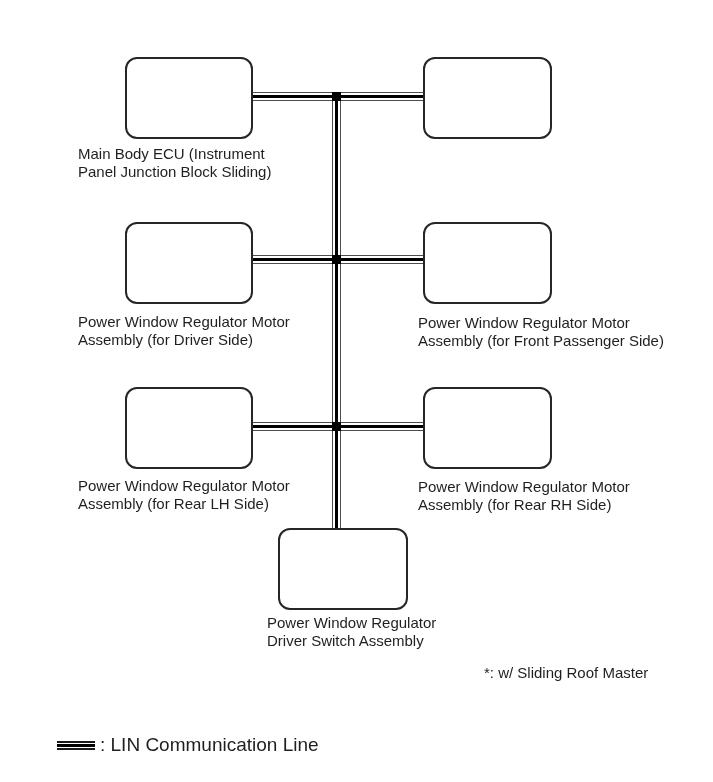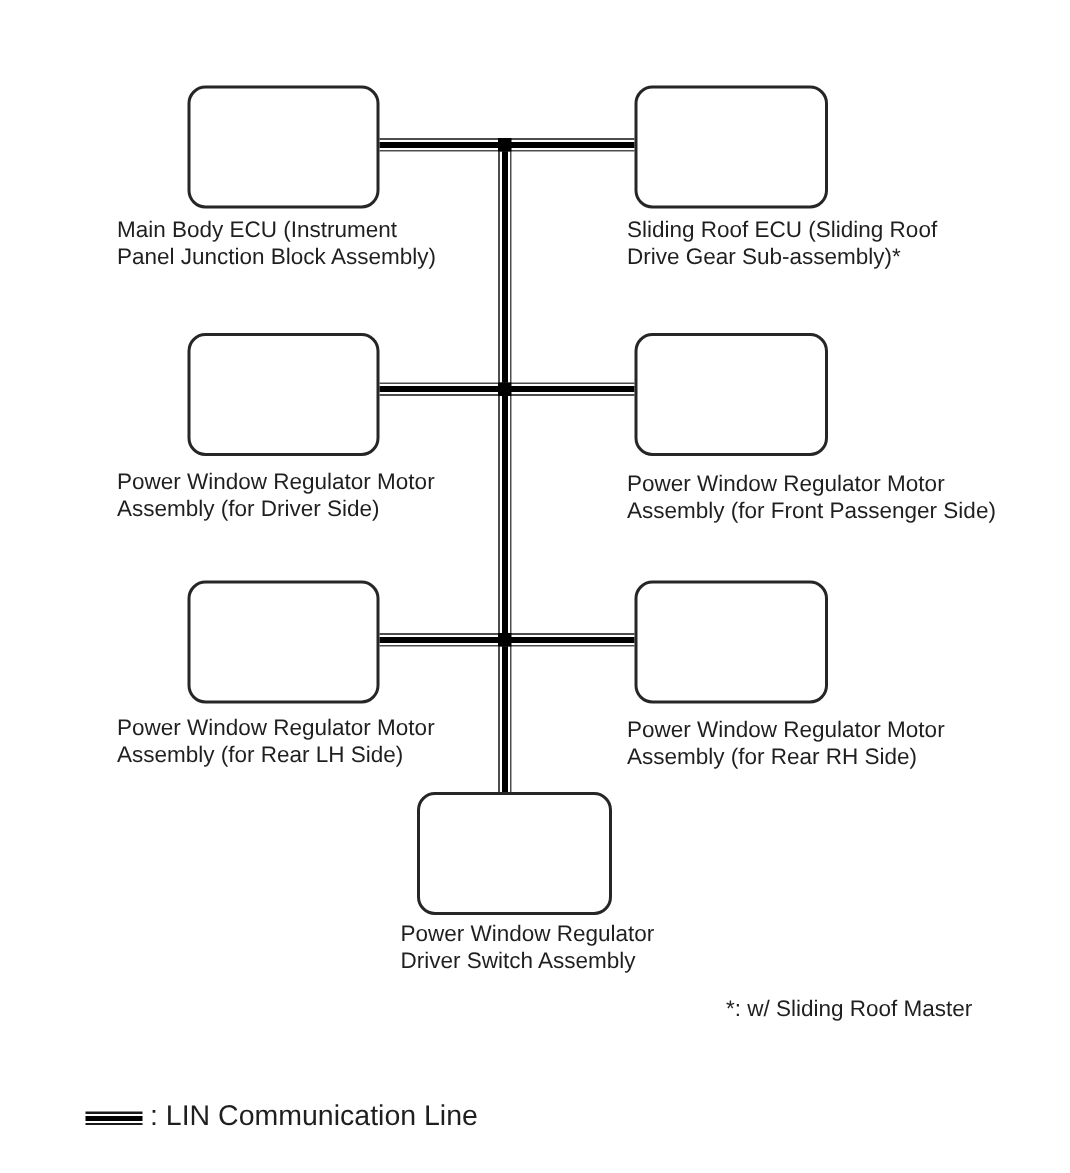--- a/index.html
+++ b/index.html
@@ -96,23 +96,21 @@
 
   <div class="node-box" style="left:125px; top:57px; width:128px; height:82px;"></div>
   <div class="node-box" style="left:423px; top:57px; width:129px; height:82px;"></div>
   <div class="node-box" style="left:125px; top:222px; width:128px; height:82px;"></div>
   <div class="node-box" style="left:423px; top:222px; width:129px; height:82px;"></div>
   <div class="node-box" style="left:125px; top:387px; width:128px; height:82px;"></div>
   <div class="node-box" style="left:423px; top:387px; width:129px; height:82px;"></div>
   <div class="node-box" style="left:278px; top:528px; width:130px; height:82px;"></div>
 
   <div class="node-label" style="left:78px; top:145px;">Main Body ECU (Instrument
-Panel Junction Block Assembly)</div>
-  <div class="node-label" style="left:418px; top:145px;">Sliding Roof ECU (Sliding Roof
-Drive Gear Sub-assembly)*</div>
+Panel Junction Block Sliding)</div>
   <div class="node-label" style="left:78px; top:313px;">Power Window Regulator Motor
 Assembly (for Driver Side)</div>
   <div class="node-label" style="left:418px; top:314px;">Power Window Regulator Motor
 Assembly (for Front Passenger Side)</div>
   <div class="node-label" style="left:78px; top:477px;">Power Window Regulator Motor
 Assembly (for Rear LH Side)</div>
   <div class="node-label" style="left:418px; top:478px;">Power Window Regulator Motor
 Assembly (for Rear RH Side)</div>
   <div class="node-label" style="left:267px; top:614px;">Power Window Regulator
 Driver Switch Assembly</div>

